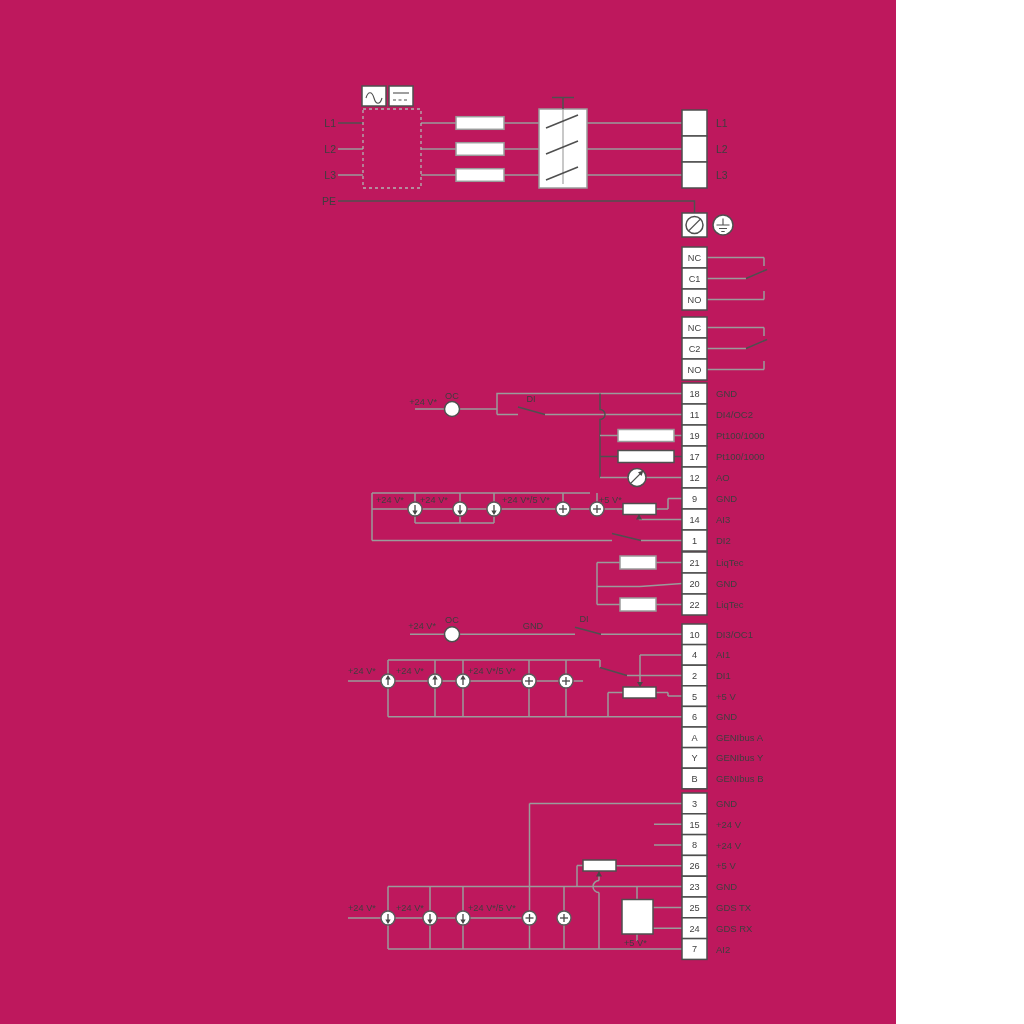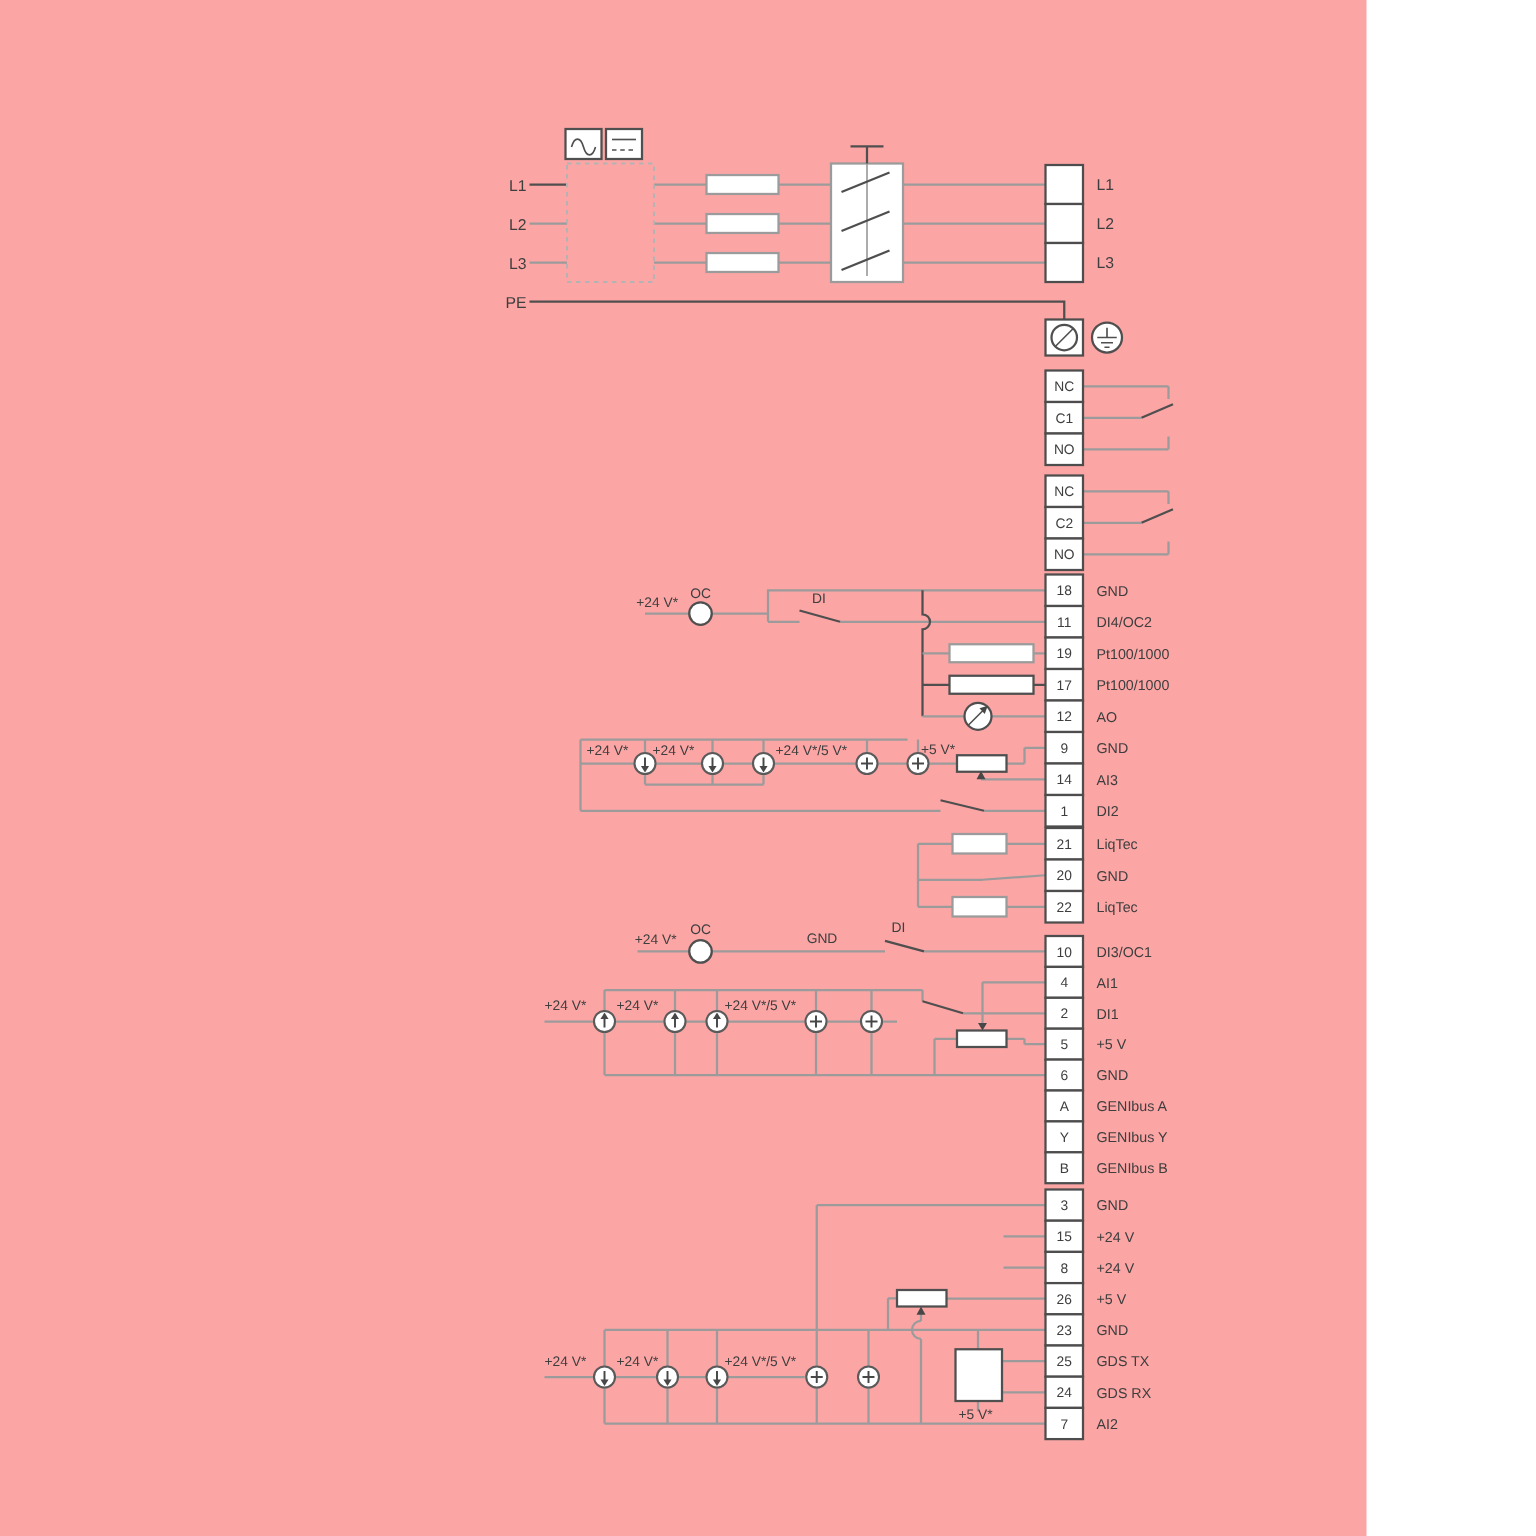--- a/index.html
+++ b/index.html
@@ -1,16 +1,16 @@
 <!DOCTYPE html>
 <html><head>
 <meta charset="utf-8">
 <style>
   html,body{margin:0;padding:0;background:#fff;}
-  .page{width:896px;height:1024px;position:relative;background:#fca5a5;padding-left:15px;}
+  .page{width:896px;height:1024px;position:relative;background:#be185d;}
   text{font-family:"Liberation Sans",sans-serif;fill:#3e3e3e;}
   .t9{font-size:9.2px;}
   .t95{font-size:9.5px;}
   .t105{font-size:10.5px;}
   .mid{text-anchor:middle;}
   .end{text-anchor:end;}
   .wg{stroke:#9b9b9b;stroke-width:1.5;fill:none;}
   .wd{stroke:#4f4f4f;stroke-width:1.5;fill:none;}
   .thin{stroke-width:1.1;}
   .compg{stroke:#9b9b9b;stroke-width:1.5;fill:#fff;}

